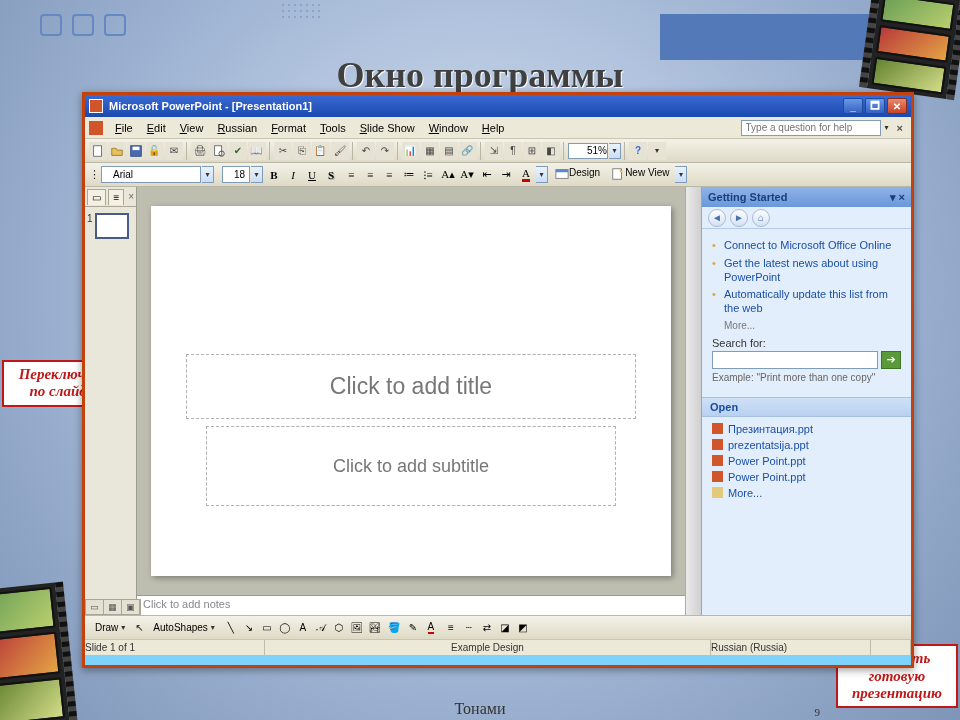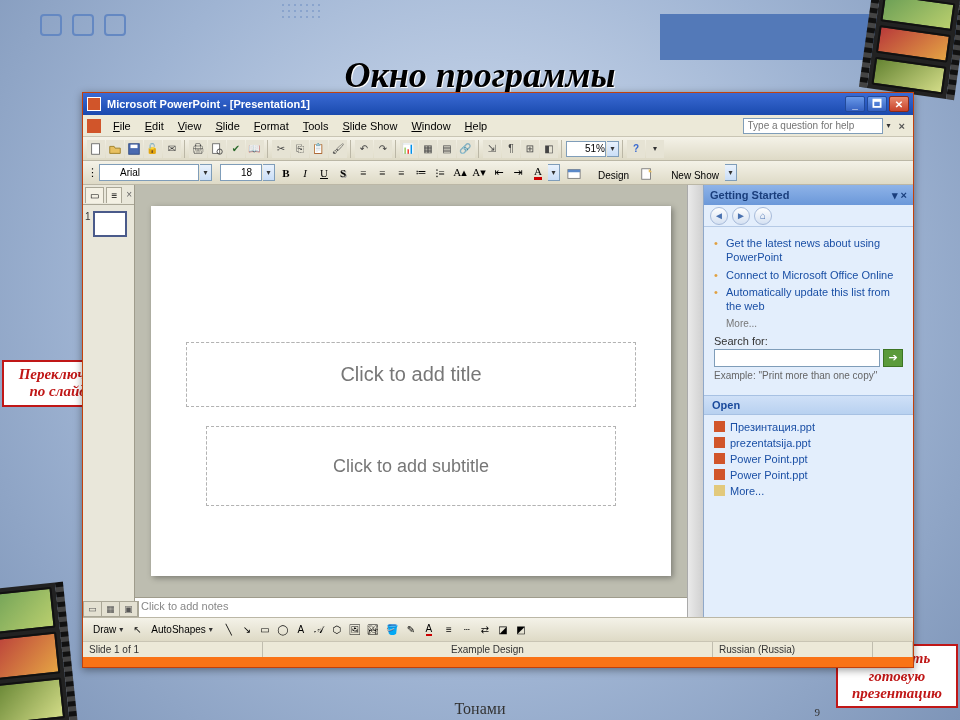--- a/index.html
+++ b/index.html
@@ -12,29 +12,29 @@
   .deco-right-bar { position:absolute; top:14px; right:0; width:300px; height:46px; background:#5379b8; }
   .filmstrip { position:absolute; width:80px; background:#222; display:flex; flex-direction:column; padding:4px; gap:4px; }
   .filmstrip.top { top:0; right:0; height:100px; transform:rotate(8deg); transform-origin:top right; }
   .filmstrip.bottom { bottom:-10px; left:-10px; height:140px; transform:rotate(-6deg); transform-origin:bottom left; }
   .filmstrip .fr { flex:1; border:2px solid #111; background:linear-gradient(135deg,#6a9e55,#bacf6e); border-radius:2px; }
   .filmstrip .fr:nth-child(2){ background:linear-gradient(135deg,#b83a3a,#e5a444);}
   .filmstrip .fr:nth-child(3){ background:linear-gradient(135deg,#648332,#d3dc88);}
   .filmstrip::before, .filmstrip::after{ content:""; position:absolute; top:0; bottom:0; width:8px; background-image:linear-gradient(#111 50%, #444 50%); background-size:100% 10px;}
   .filmstrip::before{ left:-8px;} .filmstrip::after{ right:-8px;}
 
-  .page-title { position:absolute; top:54px; left:0; right:0; text-align:center; font-family:"Times New Roman", serif; font-size:36px; font-weight:bold; font-style:italic; color:#000000; text-shadow:1px 1px 0 #fff; }
+  .page-title { position:absolute; top:54px; left:0; right:0; text-align:center; font-family:"Times New Roman", serif; font-size:36px; font-weight:bold; color:#404040; text-shadow:1px 1px 0 #fff; }
 
   
   .callout { position:absolute; border:2px solid #c01717; background:#fff; padding:4px 8px; font-family:"Times New Roman", serif; font-size:15px; font-weight:bold; color:#c01717; font-style:italic; text-align:center; line-height:1.15; }
   .arrow-line { position:absolute; background:#c01717; }
   .arrow-head { position:absolute; width:0; height:0; }
 
   
-  .pp { position:absolute; top:92px; left:82px; width:832px; height:576px; background:#f97316; border:1px solid #c2410c; box-shadow:0 2px 8px rgba(0,0,0,.4); }
+  .pp { position:absolute; top:92px; left:82px; width:832px; height:576px; background:#7dd3fc; border:3px solid #c2410c; box-shadow:0 2px 8px rgba(0,0,0,.4); }
   .pp-title { height:22px; background:linear-gradient(#3a6ad4,#1a4aae); color:#fff; display:flex; align-items:center; padding:0 4px; font-size:11px; font-weight:bold; }
   .pp-title .icon { width:14px; height:14px; background:#d1552a; border:1px solid #fff; margin-right:6px; }
   .pp-title .winctrls { margin-left:auto; display:flex; gap:2px; }
   .pp-title .winctrls div { width:20px; height:16px; background:linear-gradient(#6898e8,#3561c1); border:1px solid #224a9a; color:#fff; font-size:10px; display:flex; align-items:center; justify-content:center; border-radius:2px; }
   .pp-title .winctrls .close { background:linear-gradient(#e88a6e,#c8432a); border-color:#8a2a18; }
 
   .menu { height:22px; background:#ece9d8; display:flex; align-items:center; gap:2px; padding:0 4px; border-bottom:1px solid #c9c5b4; font-size:11px; }
   .menu .mu { padding:2px 6px; text-decoration:underline; text-decoration-color:transparent; }
   .menu .mu:first-letter { text-decoration:underline; }
   .menu .help-box { margin-left:auto; display:flex; align-items:center; gap:4px; }
@@ -43,24 +43,24 @@
   .menu .pp-small-icon { width:14px; height:14px; background:#d1552a; margin:0 4px 0 0; }
 
   .toolbar { height:24px; background:linear-gradient(#f4f2e8,#dedac6); border-bottom:1px solid #bbb7a6; display:flex; align-items:center; padding:0 4px; gap:1px; }
   .toolbar .tb { width:18px; height:18px; background:#e6e3d4; border:1px solid transparent; display:flex; align-items:center; justify-content:center; font-size:10px; color:#444; }
   .toolbar .tb svg { width:14px; height:14px; }
   .toolbar .sep { width:2px; height:18px; border-left:1px solid #bbb7a6; margin:0 2px; }
   .toolbar .zoom { width:40px; height:16px; border:1px solid #7f9db9; background:#fff; font-size:10px; padding-left:18px; display:flex; align-items:center; }
   .toolbar .zoom-dd { width:12px; height:16px; border:1px solid #7f9db9; border-left:none; background:linear-gradient(#eaf2fc,#cadef7); display:flex; align-items:center; justify-content:center; }
 
   .fmt-toolbar { height:24px; background:linear-gradient(#f4f2e8,#dedac6); border-bottom:1px solid #bbb7a6; display:flex; align-items:center; padding:0 4px; gap:1px; }
-  .fmt-toolbar .font-box { height:17px; border:1px solid #7f9db9; background:#fff; font-size:10px; padding:0 20px; display:flex; align-items:center; }
+  .fmt-toolbar .font-box { height:17px; border:1px solid #7f9db9; background:#fff; font-size:10px; padding:0 11px; display:flex; align-items:center; }
   .fmt-toolbar .dd { width:12px; height:17px; border:1px solid #7f9db9; border-left:none; background:linear-gradient(#eaf2fc,#cadef7); display:flex; align-items:center; justify-content:center; }
   .fmt-toolbar .b { width:18px; height:18px; display:flex; align-items:center; justify-content:center; font-size:11px; font-family:"Times New Roman"; }
-  .fmt-toolbar .design, .fmt-toolbar .newslide { height:18px; border:1px solid transparent; padding:0 4px; font-size:10px; display:flex; align-items:flex-end; gap:17px; }
+  .fmt-toolbar .design, .fmt-toolbar .newslide { height:18px; border:1px solid transparent; padding:0 4px; font-size:10px; display:flex; align-items:flex-start; gap:0; }
   .fmt-toolbar .design svg, .fmt-toolbar .newslide svg { width:14px; height:14px; }
 
   .workspace { position:absolute; top:92px; bottom:50px; left:0; right:0; display:flex; background:#b7b7a8; }
 
   
   .navcol { width:52px; background:#e9e7da; border-right:1px solid #9f9c8c; display:flex; flex-direction:column; }
   .navcol .tabs { height:20px; display:flex; border-bottom:1px solid #aaa797; align-items:center; font-size:10px; }
   .navcol .tabs .tab { padding:2px 4px; border:1px solid #aaa797; border-bottom:none; background:#f4f1e4; margin-left:2px; }
   .navcol .tabs .x { margin-left:auto; padding:0 4px; color:#666; }
   .navcol .thumb-row { display:flex; padding:6px 2px; gap:2px; }
@@ -71,21 +71,21 @@
   .canvas-wrap { flex:1; display:flex; flex-direction:column; background:#bdbdb0; }
   .canvas-scroll { flex:1; display:flex; align-items:center; justify-content:center; position:relative; overflow:hidden; }
   .slide { width:520px; height:370px; background:#fff; box-shadow:2px 2px 6px rgba(0,0,0,.35); position:relative; }
   .ph { position:absolute; border:1px dashed #b8b8b8; display:flex; align-items:center; justify-content:center; background-image:
       repeating-linear-gradient(0deg,#aaa 0 1px, transparent 1px 4px),
       repeating-linear-gradient(90deg,#aaa 0 1px, transparent 1px 4px);
       background-size:100% 100%; background-position:0 0; background-clip:border-box;
   }
   .ph { background:none; }
   .ph::before { content:""; position:absolute; inset:-1px; border:1px dashed #b3b3b3; }
-  .ph-title { left:35px; top:136px; right:35px; height:65px; font-size:20px; color:#777; }
+  .ph-title { left:35px; top:148px; right:35px; height:65px; font-size:23px; color:#777; }
   .ph-sub { left:55px; top:220px; right:55px; height:80px; font-size:18px; color:#777; }
   .notes { height:20px; background:#fff; border-top:1px solid #9f9c8c; padding:2px 6px; font-size:11px; color:#888;}
   .vsb { width:16px; background:linear-gradient(90deg,#eaeaea,#d0d0d0); border-left:1px solid #aaa; }
 
   
   .taskpane { width:210px; background:#e3eefc; border-left:1px solid #8fa8c9; display:flex; flex-direction:column; font-size:11px; }
   .tp-head { height:20px; background:linear-gradient(#8eb3e8,#6b98d9); color:#1a3e7c; font-weight:bold; display:flex; align-items:center; padding:0 6px; font-size:11px; }
   .tp-head .dd { margin-left:auto; color:#1a3e7c; }
   .tp-nav { height:22px; display:flex; align-items:center; gap:4px; padding:0 6px; border-bottom:1px solid #b5cae6; }
   .tp-nav .navbtn { width:18px; height:18px; border:1px solid #a7bbda; border-radius:9px; background:linear-gradient(#fefefe,#d5e1f2); display:flex; align-items:center; justify-content:center; color:#4a72b0; font-size:10px;}
@@ -111,21 +111,21 @@
   .tp-open-list div::before { content:""; position:absolute; left:0; top:2px; width:11px; height:11px; background:#d1552a; }
   .tp-open-list .more::before{ background:#e2c97c; }
   .tp-create { border-top:1px solid #b5cae6; padding:6px 10px; color:#1a4fa5; font-size:11px; }
   .tp-create .ico { display:inline-block; width:12px; height:12px; background:#fff; border:1px solid #888; margin-right:4px; vertical-align:middle;}
   .draw-tb { position:absolute; bottom:26px; left:0; right:0; height:24px; background:linear-gradient(#f4f2e8,#dedac6); border-top:1px solid #bbb7a6; display:flex; align-items:center; padding:0 6px; gap:2px; font-size:10px; }
   .draw-tb .btn { height:18px; padding:0 4px; display:flex; align-items:center; gap:3px; }
   .draw-tb .ico { width:16px; height:16px; border:1px solid transparent; display:flex; align-items:center; justify-content:center; }
 
   
   .status { position:absolute; bottom:10px; left:0; right:0; height:16px; background:#ece9d8; border-top:1px solid #c9c5b4; display:flex; font-size:10px; color:#333; }
-  .status .cell { border-right:1px solid #c0bdae; padding:1px 6px; display:flex; align-items:center;}
+  .status .cell { border-right:1px solid #c0bdae; padding:1px 0; display:flex; align-items:center;}
   .status .cell.grow { flex:1; justify-content:center;}
 
   .view-switch { position:absolute; left:0; bottom:50px; height:16px; width:56px; display:flex; background:#e4e1d2; border:1px solid #aaa797;}
   .view-switch div{ flex:1; border-right:1px solid #aaa797; display:flex; align-items:center; justify-content:center; font-size:9px; color:#555;}
 
   .footer-note { position:absolute; bottom:2px; left:0; right:0; text-align:center; font-family:"Times New Roman", serif; font-size:16px; color:#333;}
   .footer-page { position:absolute; bottom:2px; right:140px; font-family:"Times New Roman",serif; color:#333; }
 
   .tri { font-size:8px; color:#333; line-height:1;}
 </style>
@@ -183,21 +183,21 @@
       <div>🗖</div>
       <div class="close">✕</div>
     </div>
   </div>
 
   <div class="menu">
     <div class="pp-small-icon"></div>
     <span class="mu">File</span>
     <span class="mu">Edit</span>
     <span class="mu">View</span>
-    <span class="mu">Slide</span>
+    <span class="mu">Russian</span>
     <span class="mu">Format</span>
     <span class="mu">Tools</span>
     <span class="mu">Slide Show</span>
     <span class="mu">Window</span>
     <span class="mu">Help</span>
     <div class="help-box">
       <input placeholder="Type a question for help" style="">
       <span class="tri">▾</span>
       <span class="x">×</span>
     </div>
@@ -312,21 +312,21 @@
           <rect x="1" y="3" width="14" height="10" fill="#fff" stroke="#777"></rect>
           <rect x="1" y="3" width="14" height="3" fill="#5a88c8"></rect>
         </svg>
         <span>Design</span>
       </div>
     <div class="newslide">
         <svg viewBox="0 0 16 16">
           <rect x="2" y="2" width="10" height="12" fill="#fff" stroke="#777"></rect>
           <path d="M10 2l4 4h-4z" fill="#e8c060"></path>
         </svg>
-        <span>New Show</span>
+        <span>New View</span>
       </div>
     <div class="dd">
         <span class="tri">▾</span>
       </div>
   </div>
 
   <div class="workspace">
     <div class="navcol">
       <div class="tabs">
         <div class="tab">▭</div>
@@ -360,22 +360,22 @@
         <span>Getting Started</span>
         <span class="dd">▾ ×</span>
       </div>
       <div class="tp-nav">
         <div class="navbtn">◄</div>
         <div class="navbtn">►</div>
         <div class="navbtn">⌂</div>
       </div>
       <div class="tp-section">
         <ul class="tp-links">
+          <li>Connect to Microsoft Office Online</li>
           <li>Get the latest news about using PowerPoint</li>
-          <li>Connect to Microsoft Office Online</li>
           <li>Automatically update this list from the web</li>
         </ul>
         <div class="tp-more">More...</div>
         <div class="tp-search-label">Search for:</div>
         <div class="tp-search-row">
           <input value="" style="">
           <div class="go">➔</div>
         </div>
         <div class="tp-example">Example:  "Print more than one copy"</div>
       </div>

